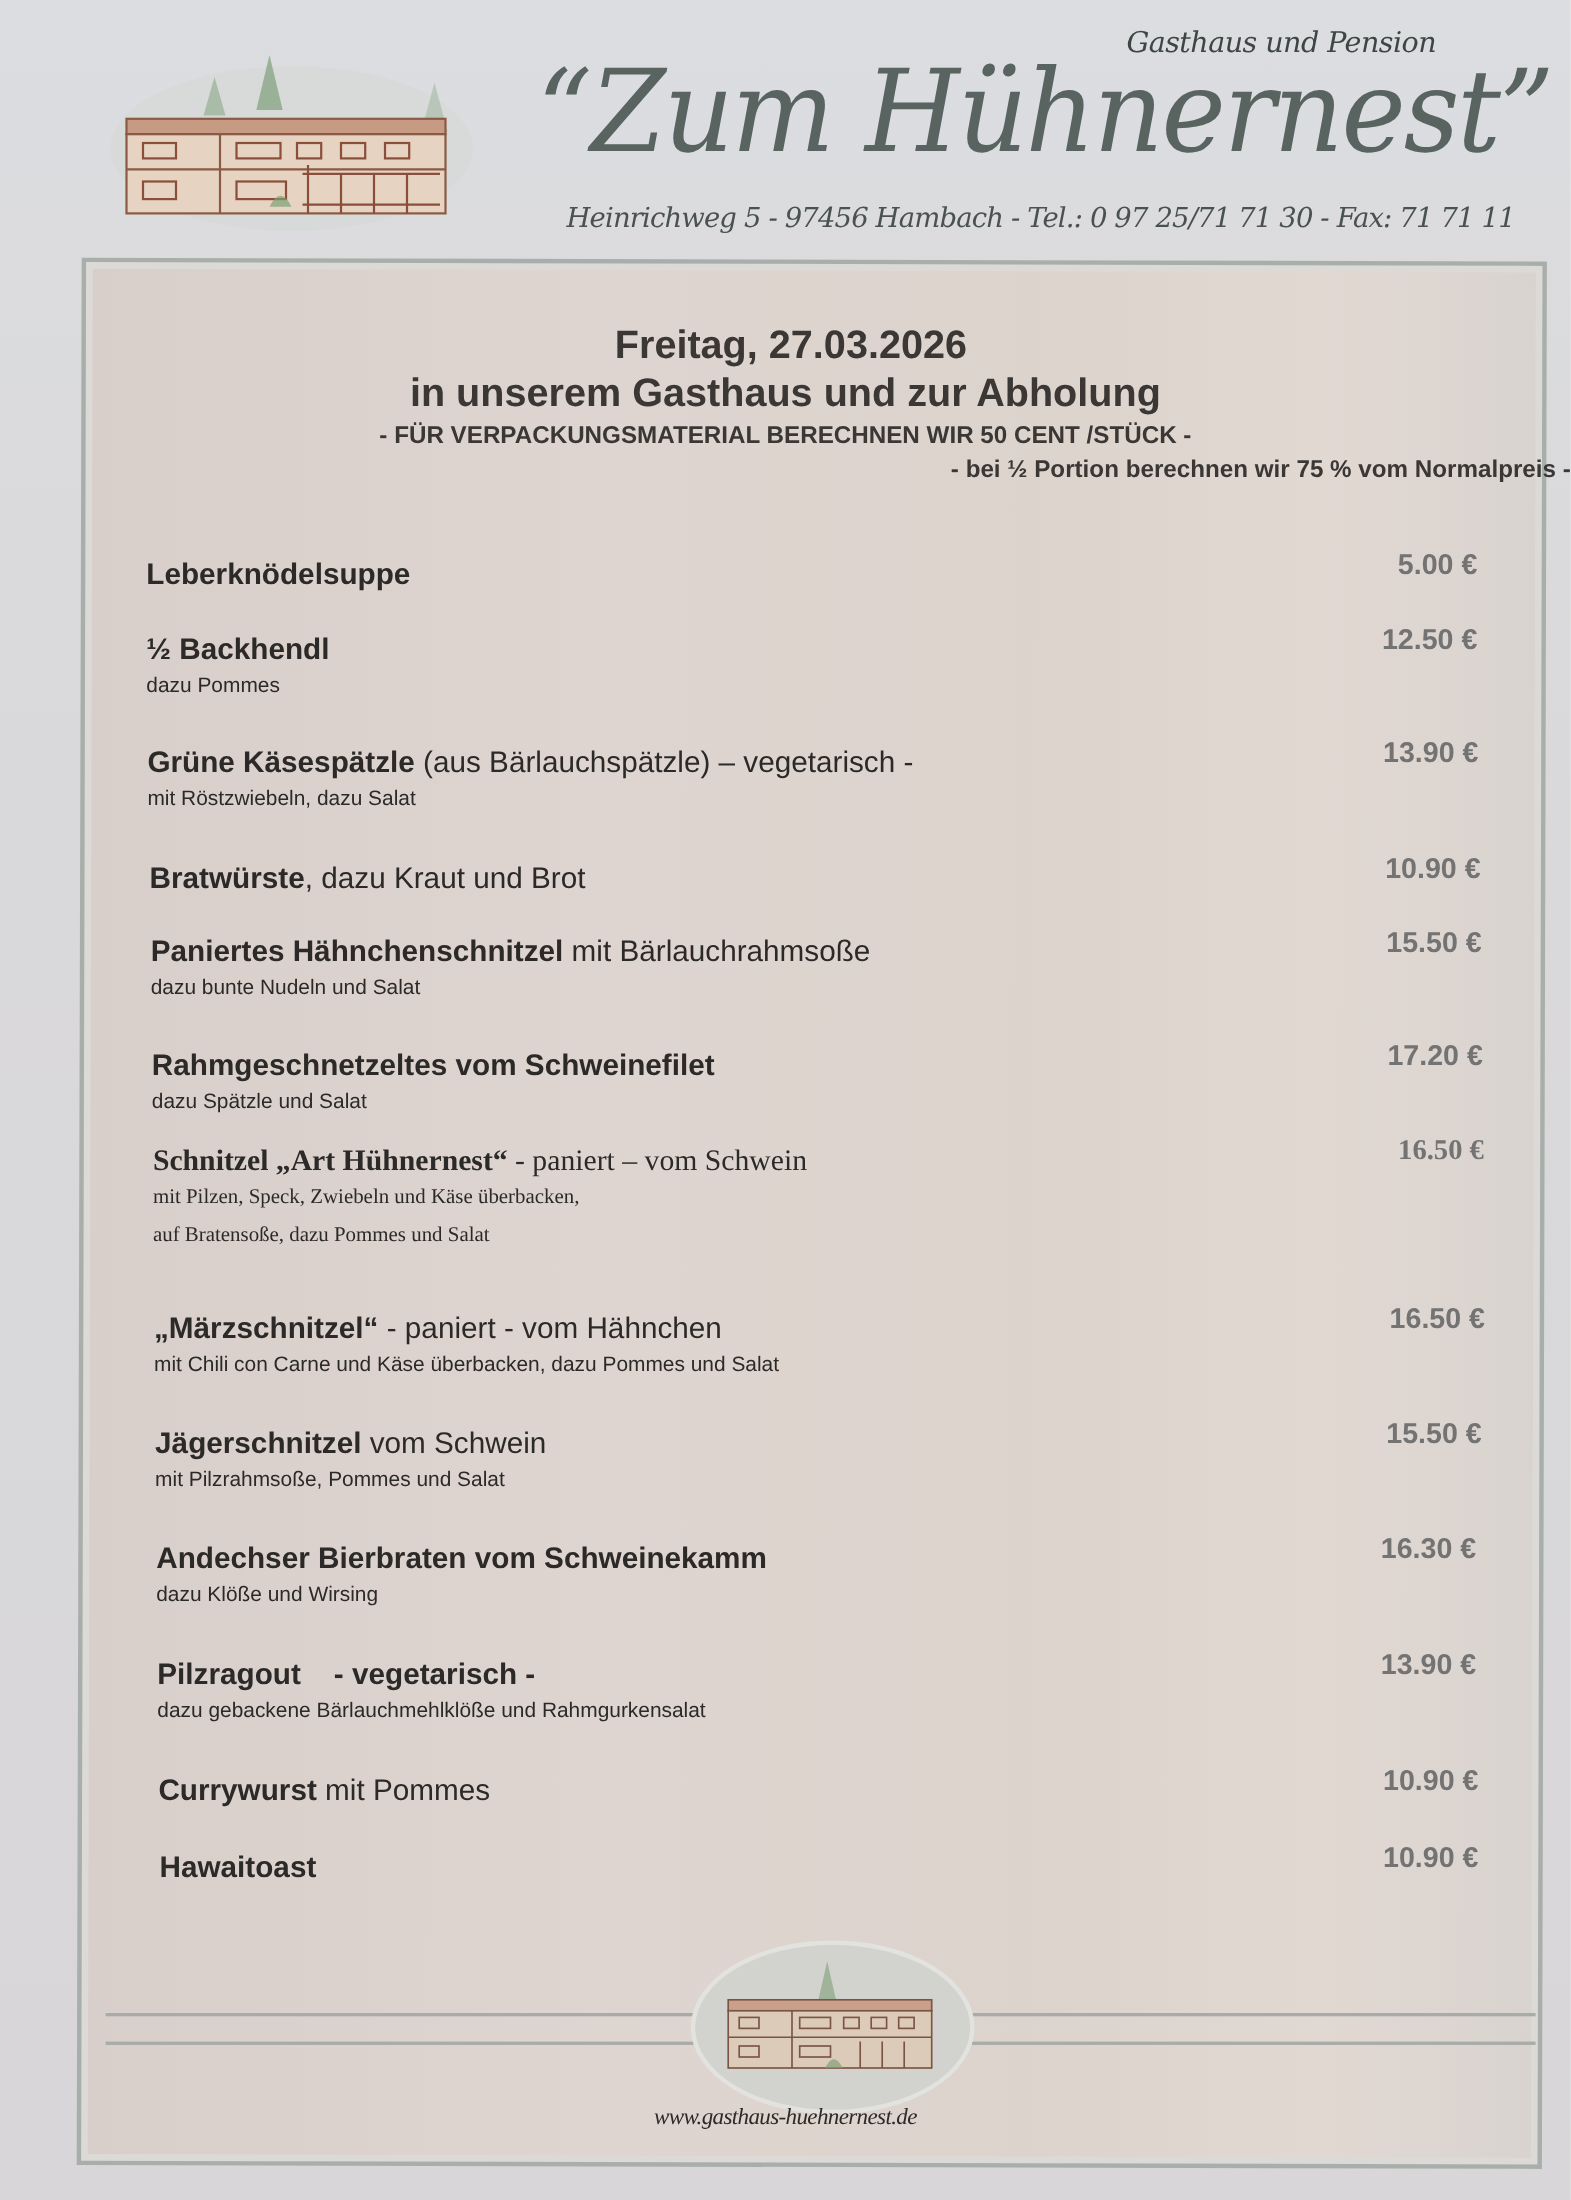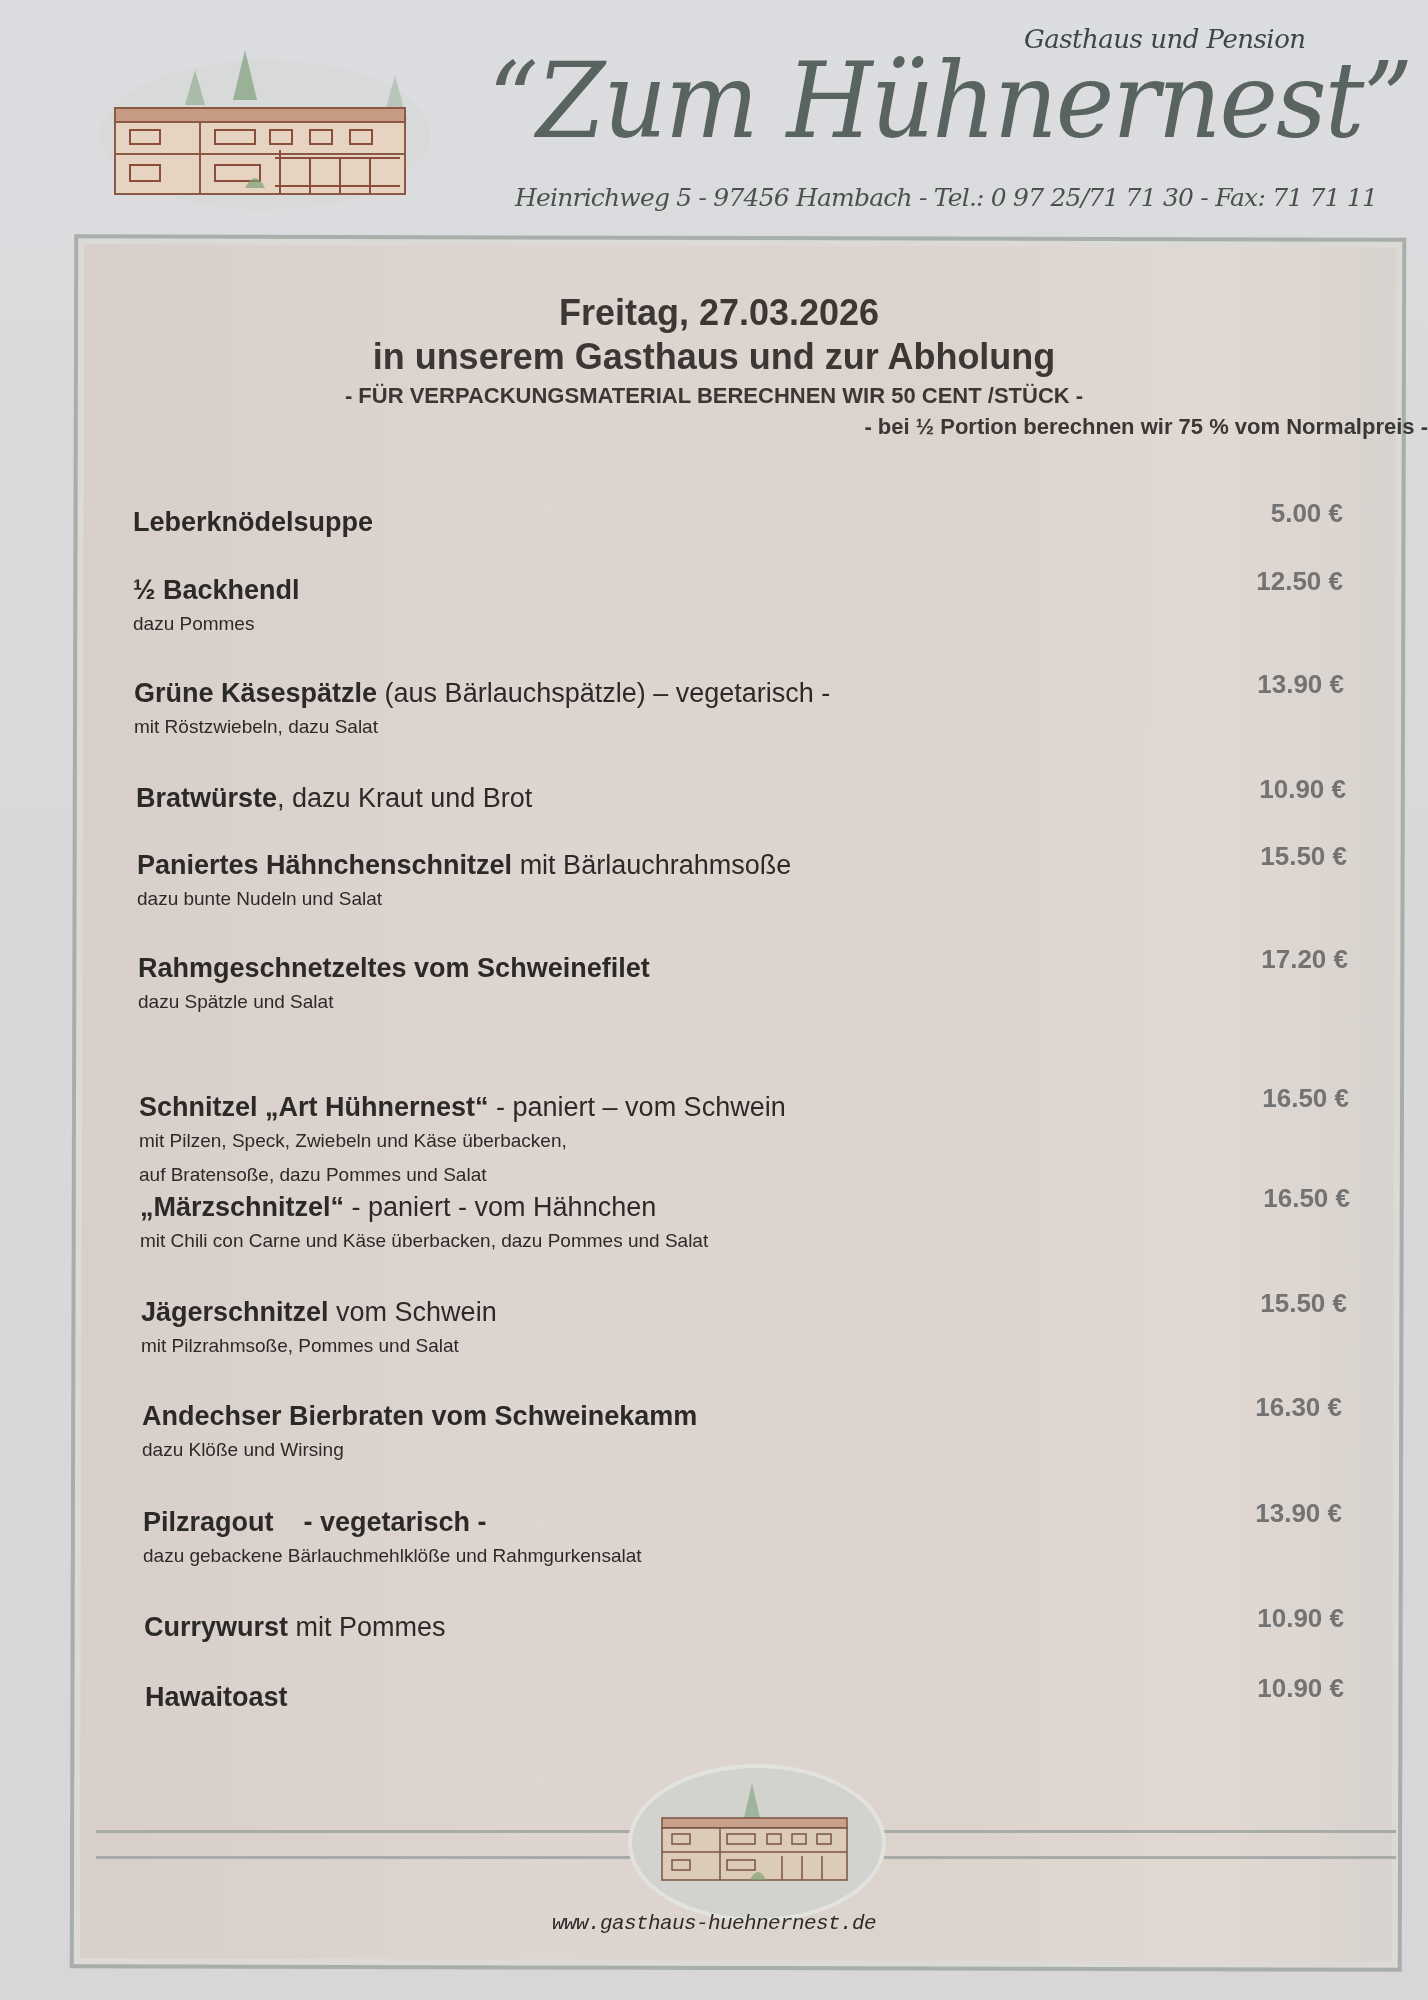--- a/index.html
+++ b/index.html
@@ -49,21 +49,21 @@
   .item .desc-line { font-size:19px; line-height:34px; white-space:nowrap; color:#2c2a28; }
   .item .price { position:absolute; right:0; top:-7px; font-weight:bold; font-size:26px; color:#737373; }
   .bottom-lines { position:absolute; left:96px; width:1300px; height:0; border-top:3px solid #a7aca8; }
   .bottom-oval {
     position:absolute; left:632px; top:1768px; width:250px; height:150px;
     border-radius:50%; background:#d2d3cf;
     box-shadow:0 0 0 4px #e2e3df;
   }
   .website {
     position:absolute; left:0; width:1428px; top:1912px; text-align:center;
-    font-family:Liberation Mono, monospace; font-style:italic; font-size:21px; color:#2e2a28;
+    font-family:Liberation Serif, serif; font-style:italic; font-size:21px; color:#2e2a28;
     letter-spacing:-0.6px;
   }
 </style>
 </head>
 <body>
 
 <div class="header">
   <svg class="logo-house" viewBox="0 0 340 170">
     <ellipse cx="170" cy="95" rx="165" ry="75" fill="#d6d8d6" opacity="0.6"></ellipse>
     <path d="M150 10 l12 50 l-24 0 z" fill="#7fa07a" opacity="0.7"></path>
@@ -132,21 +132,21 @@
     <div class="desc-line">dazu bunte Nudeln und Salat</div>
     <div class="price">15.50 €</div>
   </div>
 
   <div class="item" style="top:951px;left:138px;">
     <div class="name-line"><b>Rahmgeschnetzeltes vom Schweinefilet</b><span></span></div>
     <div class="desc-line">dazu Spätzle und Salat</div>
     <div class="price">17.20 €</div>
   </div>
 
-  <div class="item" style="top:1090px;left:139px;">
+  <div class="item" style="top:1038px;left:139px;font-family:Liberation Serif, serif;">
     <div class="name-line"><b>Schnitzel „Art Hühnernest“</b><span> - paniert – vom Schwein</span></div>
     <div class="desc-line">mit Pilzen, Speck, Zwiebeln und Käse überbacken,</div>
     <div class="desc-line">auf Bratensoße, dazu Pommes und Salat</div>
     <div class="price">16.50 €</div>
   </div>
 
   <div class="item" style="top:1190px;left:140px;">
     <div class="name-line"><b>„Märzschnitzel“</b><span> - paniert - vom Hähnchen</span></div>
     <div class="desc-line">mit Chili con Carne und Käse überbacken, dazu Pommes und Salat</div>
     <div class="price">16.50 €</div>

